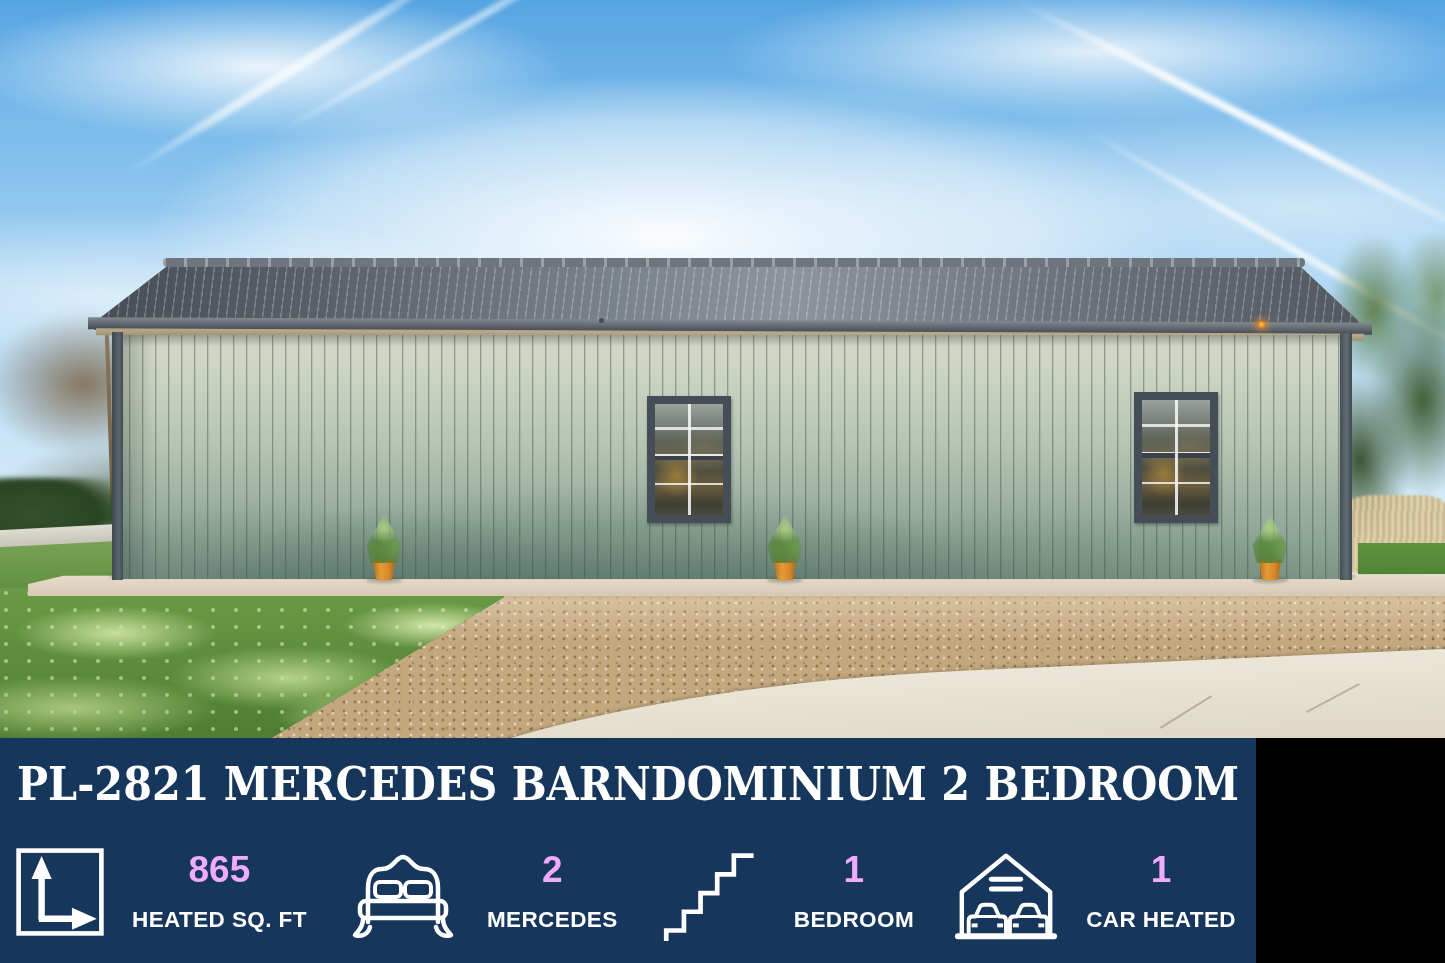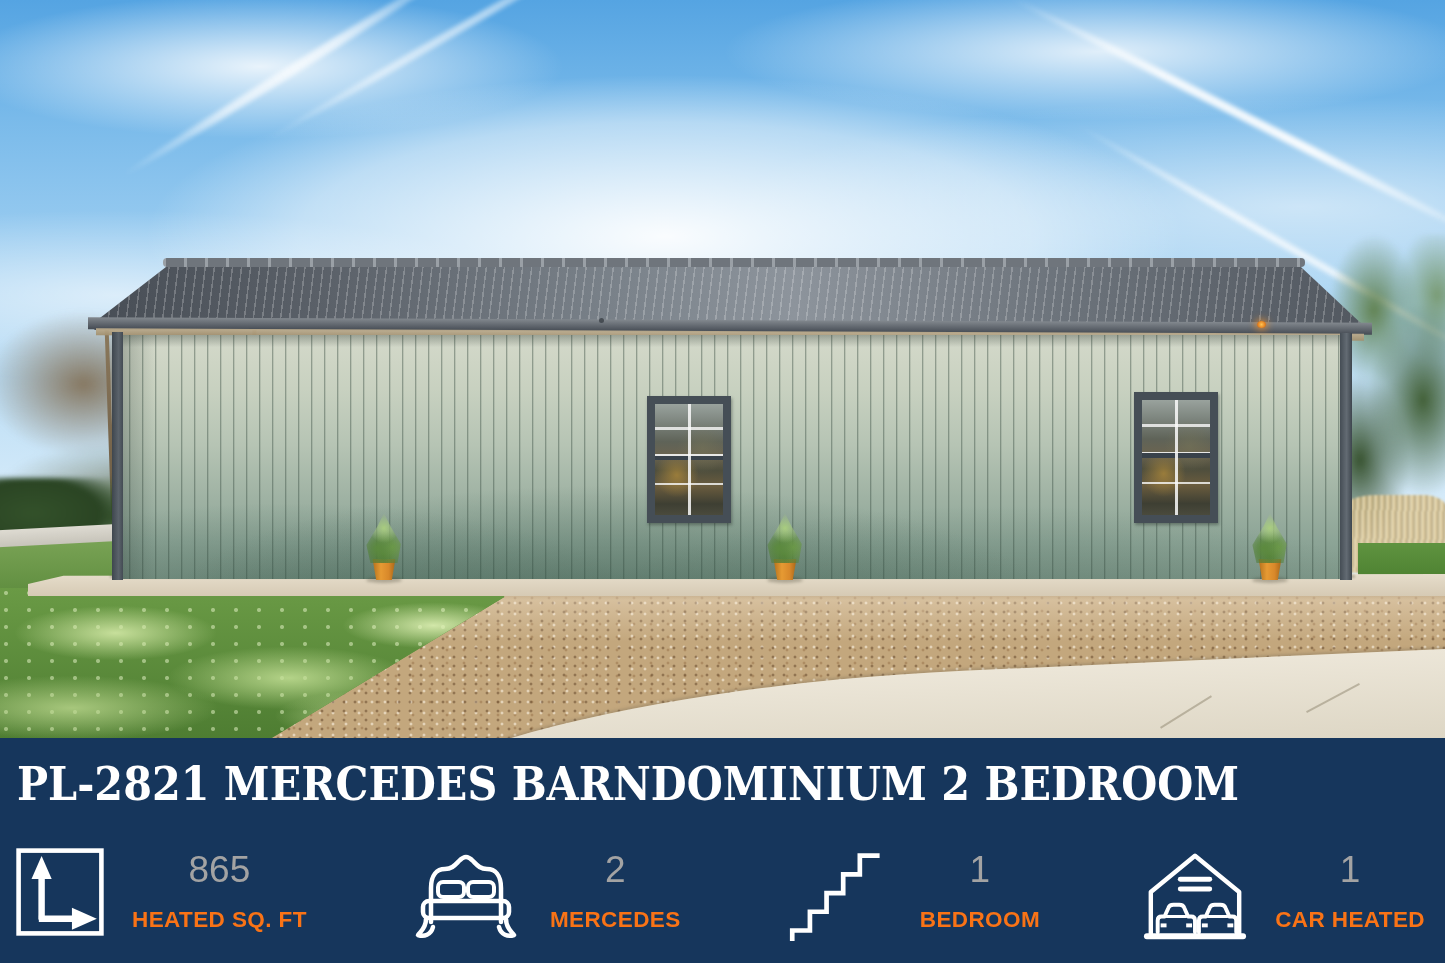--- a/index.html
+++ b/index.html
@@ -138,30 +138,30 @@
   .plant{position:absolute;left:2px;bottom:17px;width:40px;height:50px;filter:blur(.6px);
     clip-path:polygon(50% 0,66% 26%,92% 62%,84% 100%,16% 100%,6% 64%,34% 26%);
     background:
       radial-gradient(50% 40% at 50% 30%, #a9cd7f, transparent 75%),
       radial-gradient(60% 50% at 35% 70%, #5c8a3e, transparent 80%),
       radial-gradient(60% 50% at 70% 68%, #6f9c4c, transparent 80%),
       radial-gradient(70% 60% at 50% 85%, #44702e, transparent 85%);}
   .pot-shadow{position:absolute;left:4px;bottom:-3px;width:36px;height:6px;border-radius:50%;background:rgba(60,55,40,.3);filter:blur(1.5px);}
 
   
-  .infobar{position:absolute;left:0;top:738px;width:1445px;height:225px;overflow:hidden;}
+  .infobar{position:absolute;left:0;top:738px;width:1256px;height:225px;overflow:hidden;}
   .title{margin:0;position:absolute;left:17px;top:22px;color:#fff;
     font-family:"DejaVu Serif","Liberation Serif",serif;font-weight:bold;font-size:47px;line-height:1;
     transform:scaleX(.88);transform-origin:left center;white-space:nowrap;letter-spacing:0;}
   .stats{position:absolute;left:14px;right:20px;top:96px;height:115px;display:flex;align-items:center;justify-content:space-between;}
   .stat{display:flex;align-items:center;}
   .stat svg{display:block;}
   .stat-text{display:flex;flex-direction:column;align-items:center;justify-content:center;margin-left:26px;}
-  .stat-value{color:#a3a3a3;font-size:37px;font-weight:normal;line-height:1;margin-bottom:21px;}
-  .stat-label{color:#f97316;font-size:22.5px;font-weight:bold;letter-spacing:.4px;line-height:1;white-space:nowrap;}
+  .stat-value{color:#f0abfc;font-size:37px;font-weight:bold;line-height:1;margin-bottom:21px;}
+  .stat-label{color:#ffffff;font-size:22.5px;font-weight:bold;letter-spacing:.4px;line-height:1;white-space:nowrap;}
 </style>
 </head>
 <body>
 
 <div class="page">
 
   <div class="photo">
     <div class="sky"></div>
     <div class="cloud-streak streak1"></div>
     <div class="cloud-streak streak2"></div>

